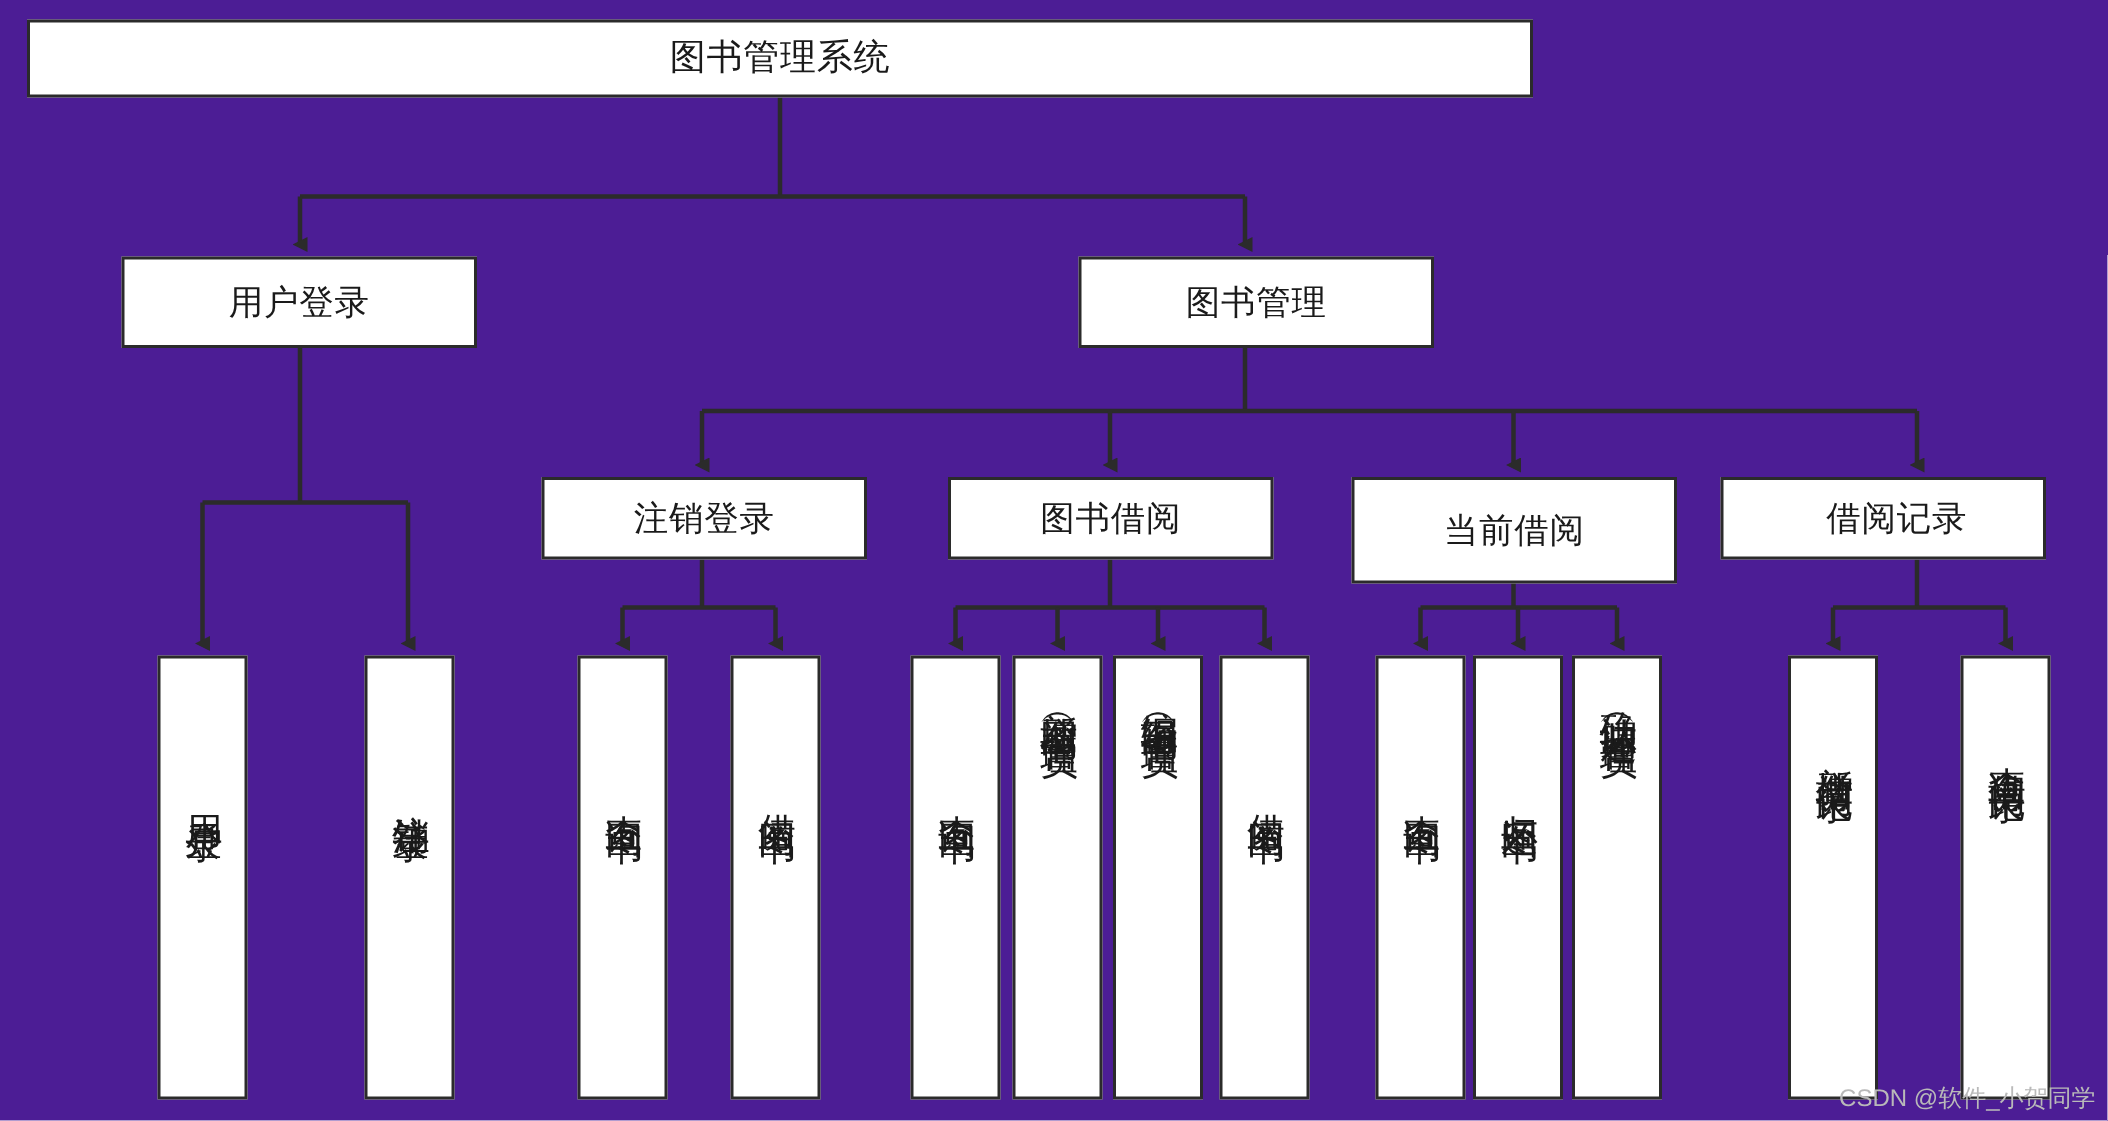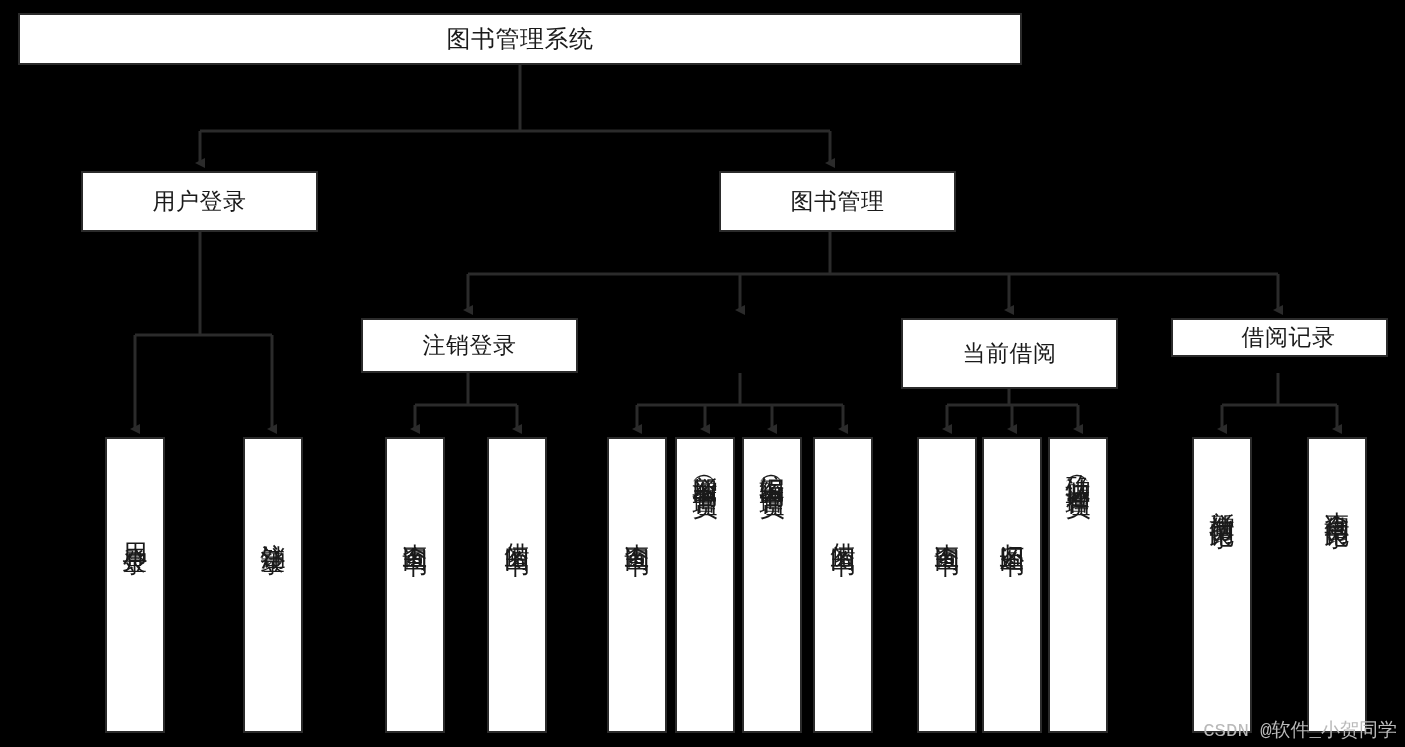--- a/index.html
+++ b/index.html
@@ -7,21 +7,21 @@
     padding: 0;
     background: #ffffff;
   }
   body {
     font-family: "Liberation Sans", "DejaVu Sans", sans-serif;
   }
   #canvas {
     position: relative;
     width: 1405px;
     height: 747px;
-    background: #000000;
+    background: #4c1d95;
     overflow: hidden;
   }
   svg#edges {
     position: absolute;
     left: 0;
     top: 0;
     width: 1405px;
     height: 747px;
   }
   .node {
@@ -64,25 +64,25 @@
   .node.vertical.tall .label {
     padding-top: 10px;
   }
   .node.vertical.high .label {
     padding-top: 46px;
   }
   .watermark {
     position: absolute;
     right: 8px;
     bottom: 4px;
-    font-size: 19px;
+    font-size: 16px;
     color: #b9b9b9;
     z-index: 5;
     white-space: nowrap;
-    font-family: Liberation Mono, monospace;
+    font-family: Liberation Sans, sans-serif;
   }
 </style>
 </head>
 <body>
 
 <div id="canvas">
 
   <svg id="edges" viewBox="0 0 1405 747" xmlns="http://www.w3.org/2000/svg">
     <defs>
       <marker id="arrow" markerWidth="10" markerHeight="10" refX="5" refY="5" orient="auto" markerUnits="userSpaceOnUse">
@@ -140,24 +140,27 @@
   <div class="node horizontal" style="left:81px; top:171px; width:237px; height:61px;">
     <span class="label">用户登录</span>
   </div>
   <div class="node horizontal" style="left:719px; top:171px; width:237px; height:61px;">
     <span class="label">图书管理</span>
   </div>
 
   <div class="node horizontal" style="left:361px; top:318px; width:217px; height:55px;">
     <span class="label">注销登录</span>
   </div>
+  <div class="node horizontal" style="left:632px; top:318px; width:217px; height:55px;">
+    <span class="label">图书借阅</span>
+  </div>
   <div class="node horizontal" style="left:901px; top:318px; width:217px; height:71px;">
     <span class="label">当前借阅</span>
   </div>
-  <div class="node horizontal" style="left:1171px; top:318px; width:217px; height:39px;padding-left:18px;">
+  <div class="node horizontal" style="left:1147px; top:318px; width:217px; height:55px;padding-left:18px;">
     <span class="label">借阅记录</span>
   </div>
 
   <div class="node vertical mid" style="left:105px; top:437px; width:60px; height:296px;">
     <span class="label">用户登录</span>
   </div>
   <div class="node vertical mid" style="left:243px; top:437px; width:60px; height:296px;">
     <span class="label">注销登录</span>
   </div>
 

